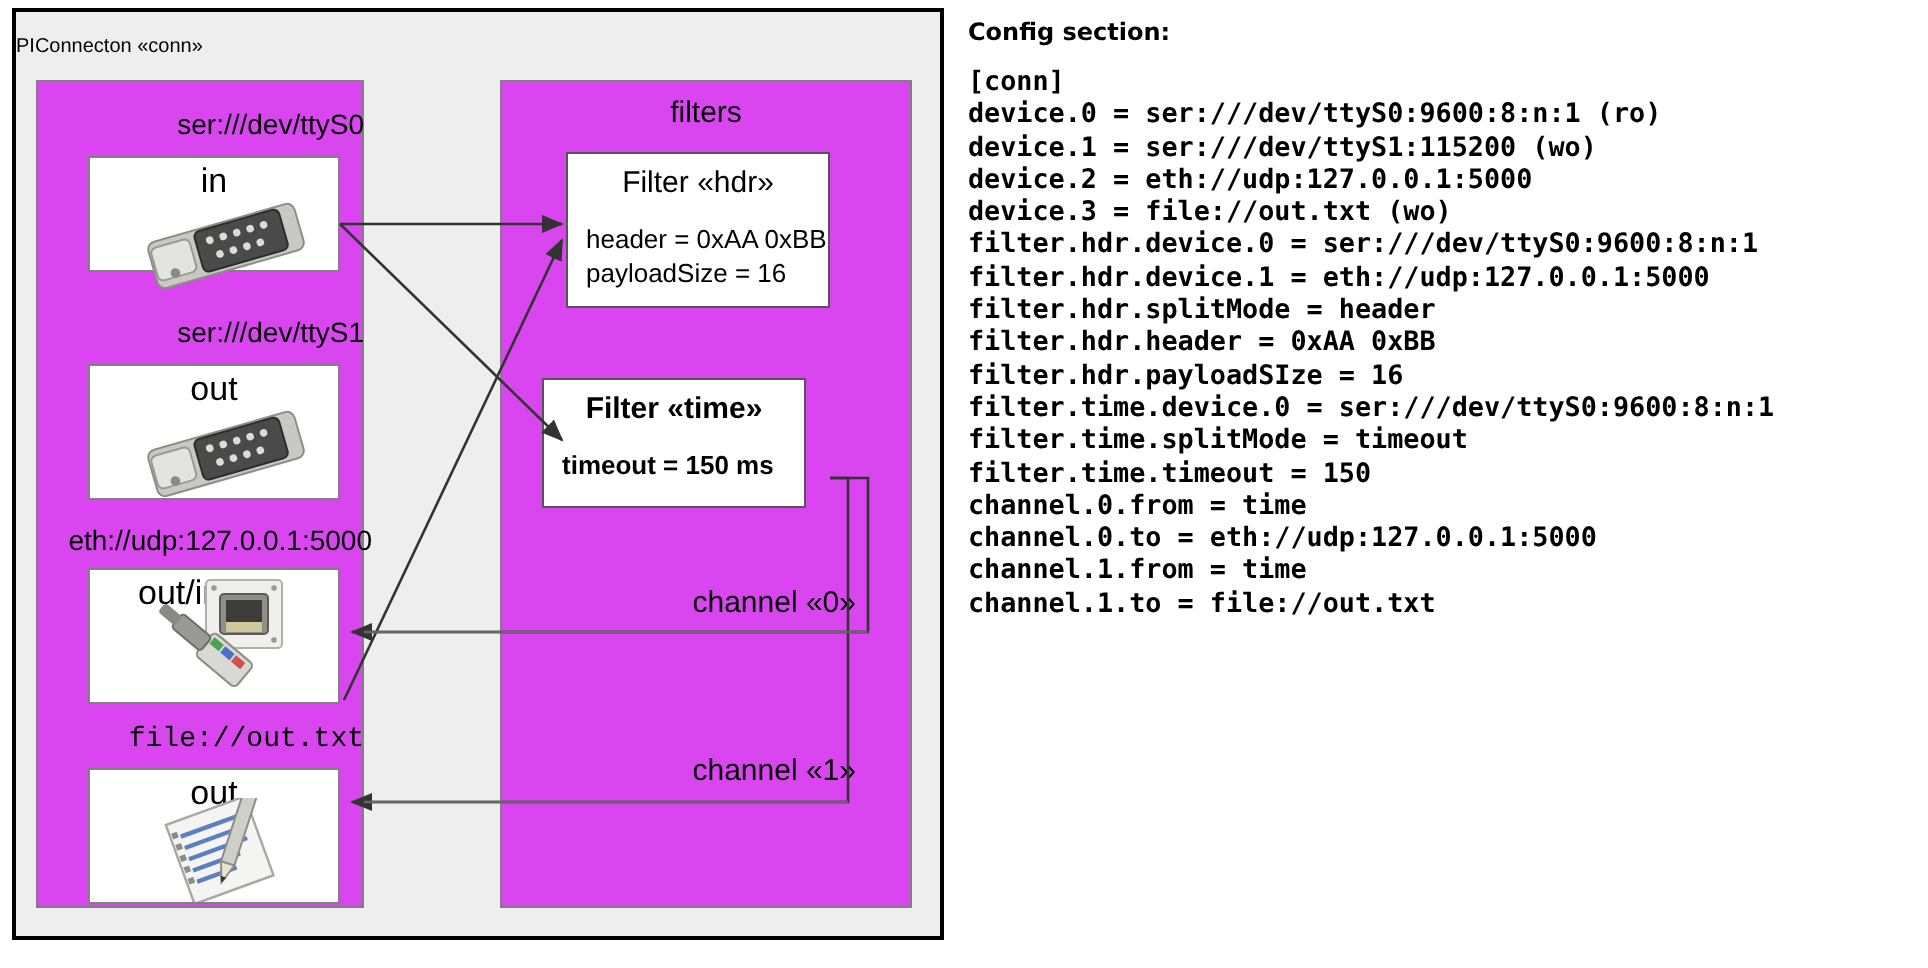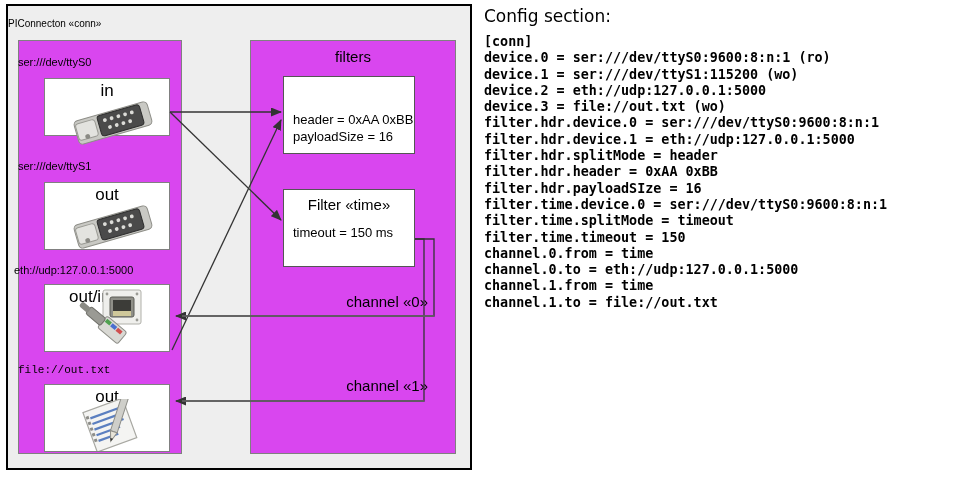--- a/index.html
+++ b/index.html
@@ -16,21 +16,21 @@
   
   .panel{position:absolute;background:#d946ef;border:1.5px solid #808080;
     box-sizing:border-box;}
   .panel-title{position:absolute;left:0;top:7px;width:100%;text-align:center;
     font-size:15px;line-height:18px;}
 
   #devices-panel{left:18px;top:40px;width:164px;height:414px;}
   #filters-panel{left:250px;top:40px;width:206px;height:414px;}
 
   
-  .device-label{position:absolute;text-align:left;font-size:11px;
+  .device-label{position:absolute;text-align:right;font-size:14px;
     line-height:16px;white-space:nowrap;}
   .device-card{position:absolute;background:#ffffff;border:1.5px solid #808080;
     box-sizing:border-box;}
   .device-io{position:absolute;top:2px;left:0;width:100%;text-align:center;
     font-size:17px;line-height:20px;}
   .device-io.left{text-align:left;padding-left:24px;width:auto;}
   .dev-icon{position:absolute;}
 
   
   .filter-card{position:absolute;background:#ffffff;border:1.5px solid #555555;
@@ -43,22 +43,22 @@
   
   .channel-label{position:absolute;font-size:15px;line-height:18px;
     white-space:nowrap;text-align:right;}
 
   
   #wires{position:absolute;left:0;top:0;width:964px;height:484px;
     pointer-events:none;}
 
   
   #config{position:absolute;left:482px;top:0;width:482px;height:484px;}
-  .cfg-head{position:absolute;left:2px;top:8px;font-size:17px;line-height:17px;
-    font-weight:normal;font-family:"DejaVu Sans",sans-serif;white-space:nowrap;}
+  .cfg-head{position:absolute;left:2px;top:8px;font-size:12px;line-height:17px;
+    font-weight:bold;font-family:"DejaVu Sans",sans-serif;white-space:nowrap;}
   .cfg-lines{position:absolute;left:2px;top:34px;font-family:"DejaVu Sans Mono",monospace;
     font-size:13.4px;line-height:16.3px;white-space:pre;font-weight:bold;}
   .cfg-line{white-space:pre;}
 </style>
 </head>
 <body>
 
 <div id="root">
 
   <div class="outer-frame">
@@ -165,25 +165,26 @@
         </g>
       </g>
     </svg>
   </div>
 
   <div class="panel" id="filters-panel">
     <div class="panel-title">filters</div>
   </div>
 
   <div class="filter-card" style="left:283px;top:76px;width:132px;height:78px;">
+    <div class="filter-title">Filter «hdr»</div>
     <div class="filter-prop" style="top:34px;">header = 0xAA 0xBB</div>
     <div class="filter-prop" style="top:51px;">payloadSize = 16</div>
   </div>
 
-  <div class="filter-card" style="left:283px;top:189px;width:132px;height:78px;">
+  <div class="filter-card" style="left:271px;top:189px;width:132px;height:65px;font-weight:bold;">
     <div class="filter-title">Filter «time»</div>
     <div class="filter-prop" style="top:34px;">timeout = 150 ms</div>
   </div>
 
   <div class="channel-label" style="left:260px;top:293px;width:168px;">channel «0»</div>
   <div class="channel-label" style="left:260px;top:377px;width:168px;">channel «1»</div>
 
   <svg id="wires">
     <defs>
       <marker id="ah" markerWidth="11" markerHeight="9" refX="10" refY="4.5" orient="auto" markerUnits="userSpaceOnUse">

